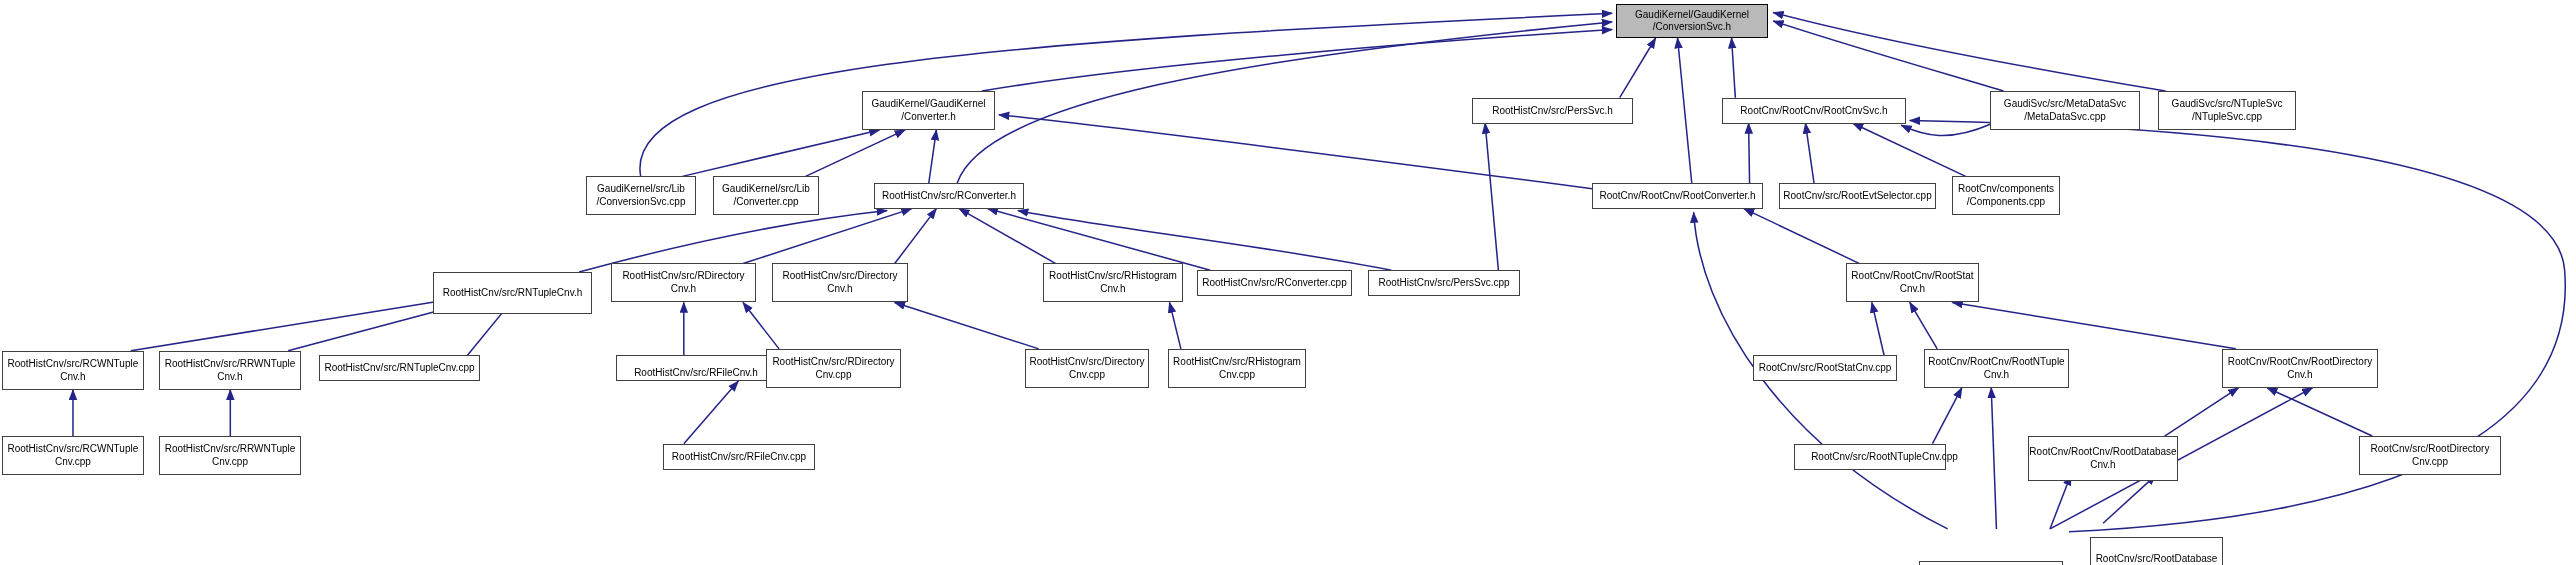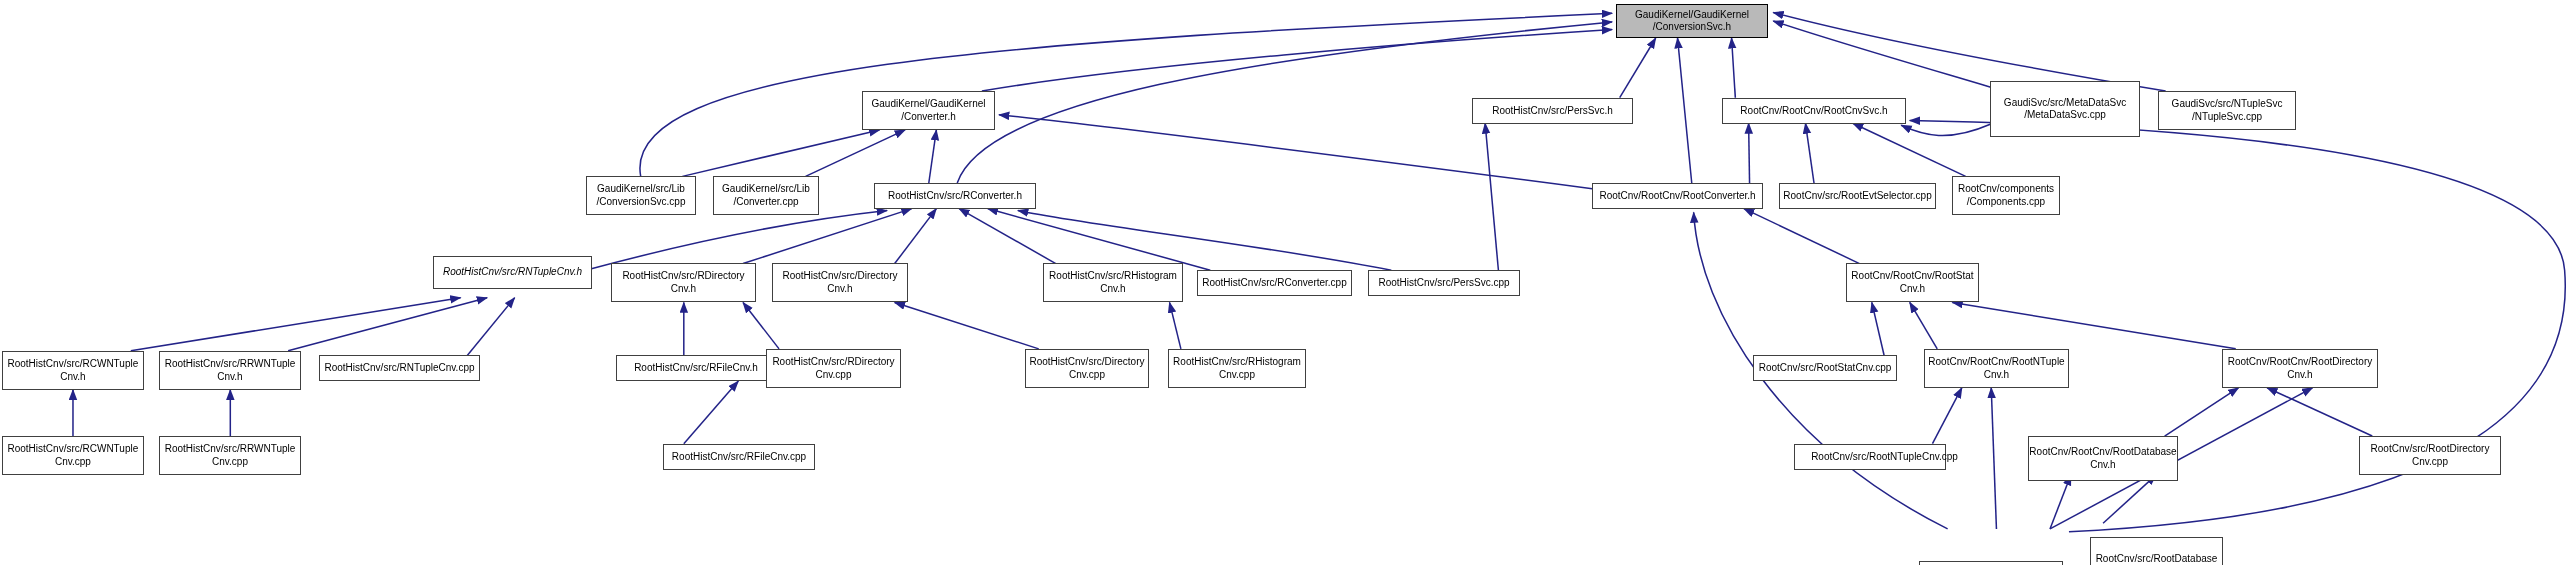--- a/index.html
+++ b/index.html
@@ -79,50 +79,50 @@
       <div class="node" style="left: 862px; top: 91px; width: 133px; height: 39px;">
         <span>GaudiKernel/GaudiKernel</span>
         <span>/Converter.h</span>
       </div>
       <div class="node" style="left: 1472px; top: 98px; width: 161px; height: 25.6px;">
         <span>RootHistCnv/src/PersSvc.h</span>
       </div>
       <div class="node" style="left: 1722px; top: 98px; width: 184px; height: 25.6px;">
         <span>RootCnv/RootCnv/RootCnvSvc.h</span>
       </div>
-      <div class="node" style="left: 1990px; top: 81px; width: 150px; height: 56px;">
+      <div class="node" style="left: 1990px; top: 91px; width: 150px; height: 39px;">
         <span>GaudiSvc/src/MetaDataSvc</span>
         <span>/MetaDataSvc.cpp</span>
       </div>
       <div class="node" style="left: 2158px; top: 91px; width: 138px; height: 39px;">
         <span>GaudiSvc/src/NTupleSvc</span>
         <span>/NTupleSvc.cpp</span>
       </div>
       <div class="node" style="left: 586px; top: 176px; width: 110px; height: 39px;">
         <span>GaudiKernel/src/Lib</span>
         <span>/ConversionSvc.cpp</span>
       </div>
       <div class="node" style="left: 713px; top: 176px; width: 106px; height: 39px;">
         <span>GaudiKernel/src/Lib</span>
         <span>/Converter.cpp</span>
       </div>
-      <div class="node" style="left: 874px; top: 183px; width: 162px; height: 25.6px;">
+      <div class="node" style="left: 874px; top: 183px; width: 150px; height: 25.6px;">
         <span>RootHistCnv/src/RConverter.h</span>
       </div>
       <div class="node" style="left: 1592px; top: 183px; width: 171px; height: 25.6px;">
         <span>RootCnv/RootCnv/RootConverter.h</span>
       </div>
       <div class="node" style="left: 1779px; top: 183px; width: 157px; height: 25.6px;">
         <span>RootCnv/src/RootEvtSelector.cpp</span>
       </div>
       <div class="node" style="left: 1952px; top: 176px; width: 108px; height: 39px;">
         <span>RootCnv/components</span>
         <span>/Components.cpp</span>
       </div>
-      <div class="node" style="left: 433px; top: 256px; width: 159px; height: 33px; font-style: italic;">
+      <div class="node" style="left: 433px; top: 272px; width: 159px; height: 42px;">
         <span>RootHistCnv/src/RNTupleCnv.h</span>
       </div>
       <div class="node" style="left: 611px; top: 263px; width: 145px; height: 39px;">
         <span>RootHistCnv/src/RDirectory</span>
         <span>Cnv.h</span>
       </div>
       <div class="node" style="left: 772px; top: 263px; width: 136px; height: 39px;">
         <span>RootHistCnv/src/Directory</span>
         <span>Cnv.h</span>
       </div>
@@ -144,21 +144,21 @@
         <span>RootHistCnv/src/RCWNTuple</span>
         <span>Cnv.h</span>
       </div>
       <div class="node" style="left: 159px; top: 351px; width: 142px; height: 39px;">
         <span>RootHistCnv/src/RRWNTuple</span>
         <span>Cnv.h</span>
       </div>
       <div class="node" style="left: 319px; top: 355px; width: 161px; height: 25.6px;">
         <span>RootHistCnv/src/RNTupleCnv.cpp</span>
       </div>
-      <div class="node" style="left: 616px; top: 355px; width: 160px; height: 25.6px;">
+      <div class="node" style="left: 616px; top: 355px; width: 160px; height: 25.6px; justify-content: flex-end;">
         <span>RootHistCnv/src/RFileCnv.h</span>
       </div>
       <div class="node" style="left: 766px; top: 349px; width: 135px; height: 39px;">
         <span>RootHistCnv/src/RDirectory</span>
         <span>Cnv.cpp</span>
       </div>
       <div class="node" style="left: 1025px; top: 349px; width: 124px; height: 39px;">
         <span>RootHistCnv/src/Directory</span>
         <span>Cnv.cpp</span>
       </div>

